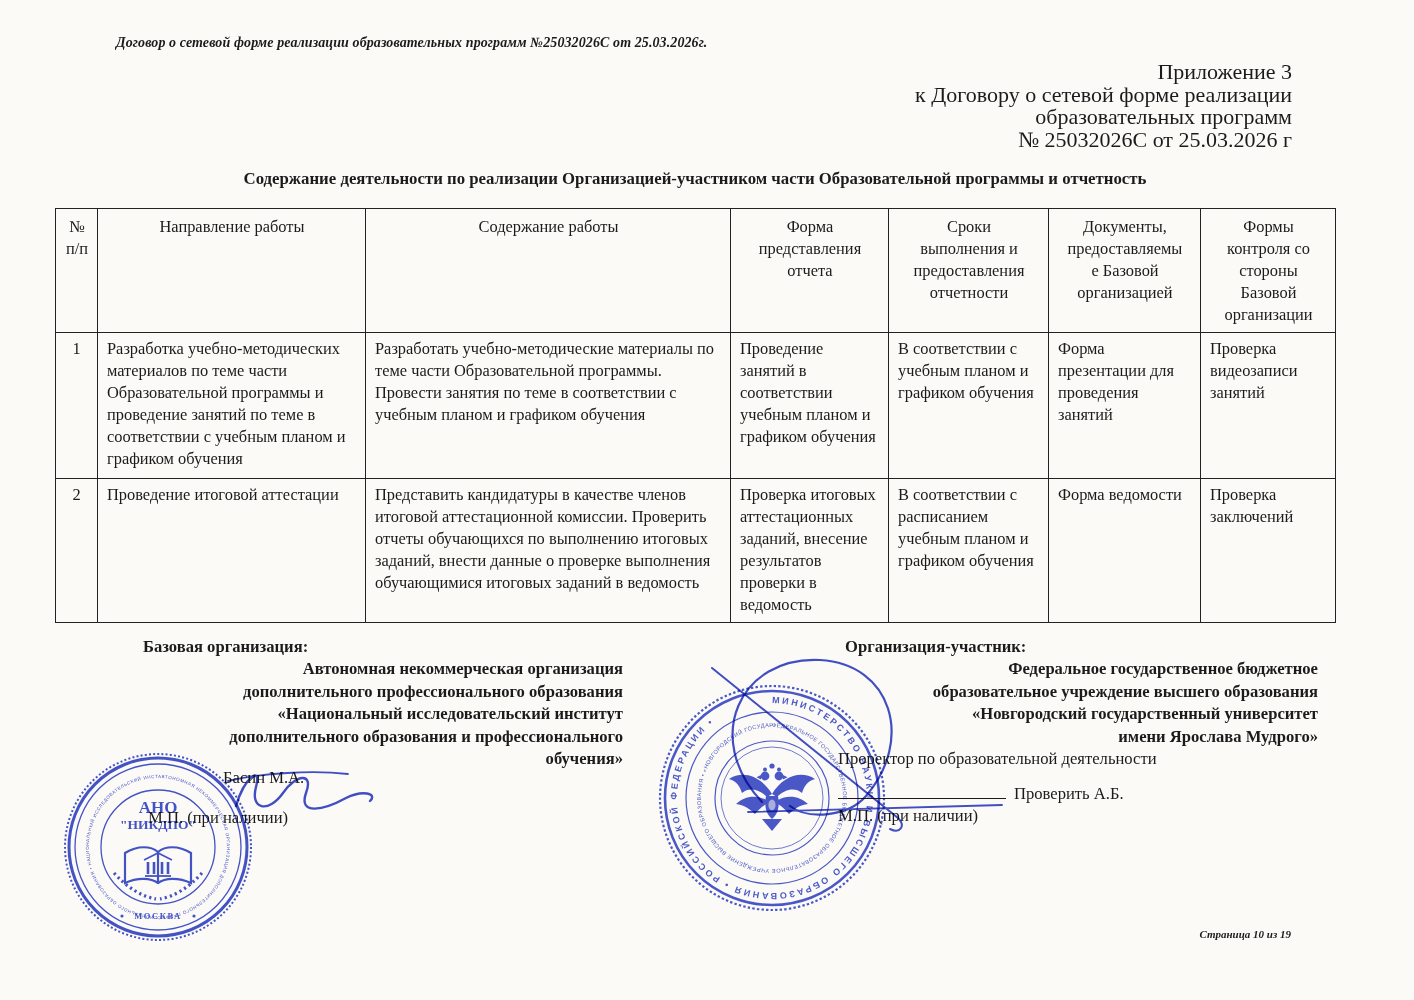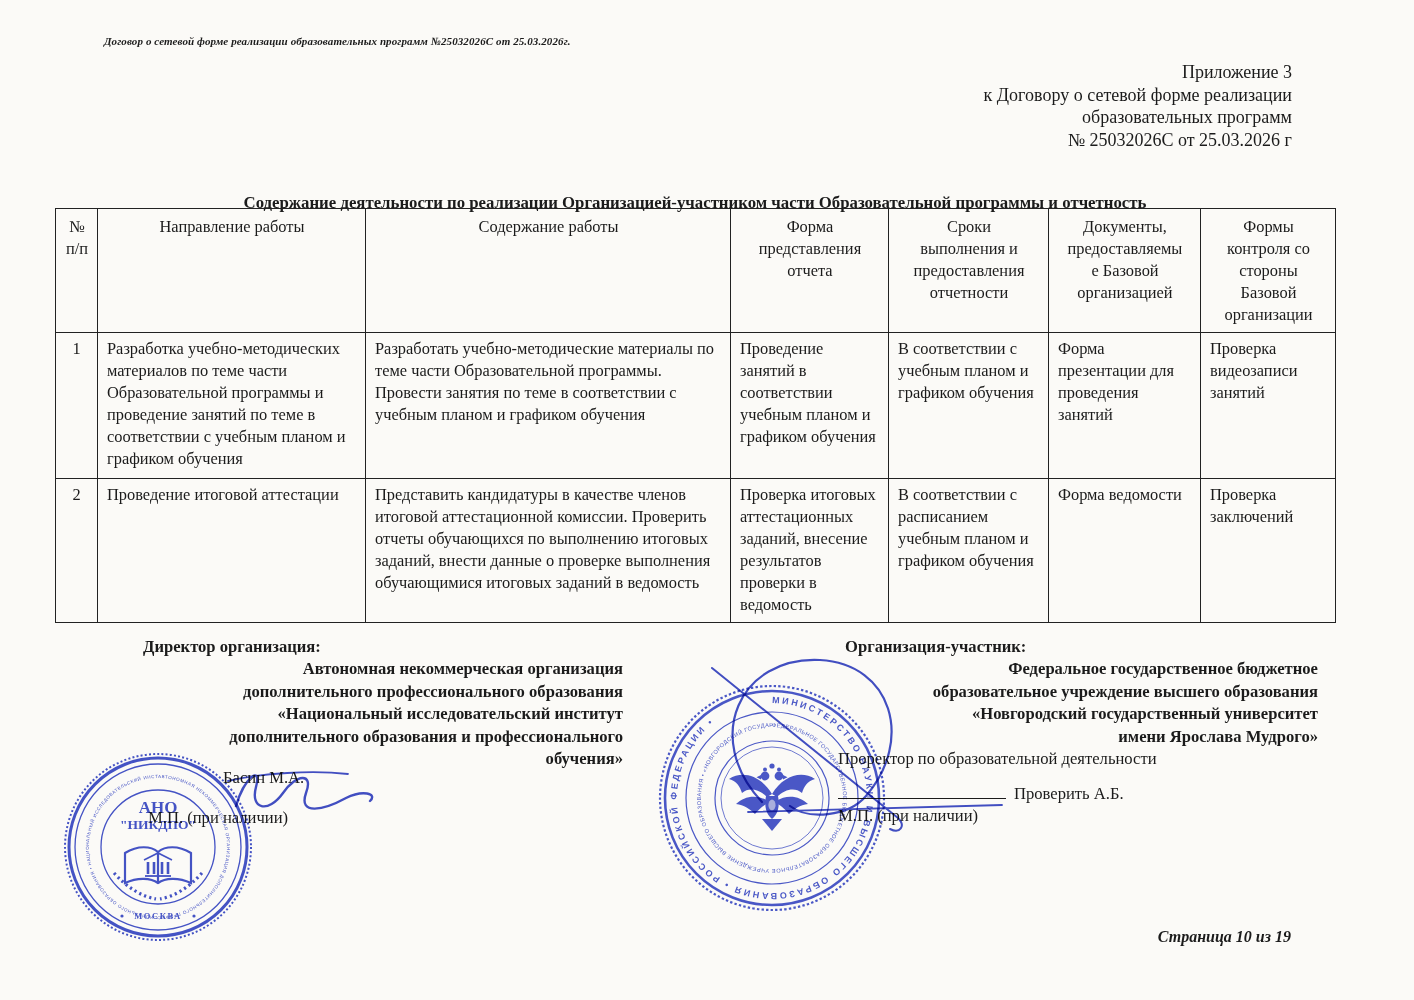--- a/index.html
+++ b/index.html
@@ -2,30 +2,30 @@
 <html><head>
 <meta charset="utf-8">
 <style>
   html,body { margin:0; padding:0; }
   body {
     width:1414px; height:1000px; position:relative;
     background:#fbfaf7; overflow:hidden;
     font-family:"Liberation Serif", serif; color:#1b1b1b;
   }
   .header-line {
-    position:absolute; left:104px; top:35px;
-    font-style:italic; font-weight:600; font-size:11px; letter-spacing:.1px;
+    position:absolute; left:116px; top:35px;
+    font-style:italic; font-weight:600; font-size:14px; letter-spacing:.1px;
   }
   .appendix {
     position:absolute; right:122px; top:61px; text-align:right;
-    font-size:18px; line-height:22.6px; white-space:pre-line;
+    font-size:22px; line-height:22.6px; white-space:pre-line;
   }
   .title {
     position:absolute; left:55px; top:169px; width:1280px;
-    text-align:center; font-weight:bold; font-size:16.8px;margin-top:24px;
+    text-align:center; font-weight:bold; font-size:16.8px;
   }
   table.doc-table {
     position:absolute; left:55px; top:208px; width:1280px;
     border-collapse:collapse; table-layout:fixed;
     font-size:16.4px; line-height:1.34;
   }
   .doc-table th, .doc-table td {
     border:1.6px solid #222; vertical-align:top;
     padding:5px 8px 6px 9px; white-space:pre-line; font-weight:normal;
   }
@@ -43,21 +43,21 @@
   .sig-block .role { font-weight:normal; }
   .name-line-left { margin-left:80px; margin-top:-3px; }
   .mp-left { margin-top:17px; margin-left:5px; }
   .sign-row-right { margin-top:11px; }
   .sig-ul {
     display:inline-block; width:168px; height:1em;
     border-bottom:1.5px solid #1b1b1b; margin-right:8px;
   }
   .footer {
     position:absolute; right:123px; top:928px;
-    font-style:italic; font-weight:bold; font-size:16px;
+    font-style:italic; font-weight:bold; font-size:11px;
   }
   svg.stamp, svg.ink { position:absolute; mix-blend-mode:multiply; pointer-events:none; }
   .stamp-left  { left:58px;  top:747px; opacity:.88; }
   .stamp-right { left:652px; top:678px; opacity:.85; }
   .ink { left:0; top:0; opacity:.85; }
 </style>
 </head>
 <body>
 
 <div class="header-line">Договор о сетевой форме реализации образовательных программ №25032026С от 25.03.2026г.</div>
@@ -118,21 +118,21 @@
       <td>Представить кандидатуры в качестве членов итоговой аттестационной комиссии. Проверить отчеты обучающихся по выполнению итоговых заданий, внести данные о проверке выполнения обучающимися итоговых заданий в ведомость</td>
       <td>Проверка итоговых аттестационных заданий, внесение результатов проверки в ведомость</td>
       <td>В соответствии с расписанием учебным планом и графиком обучения</td>
       <td>Форма ведомости</td>
       <td>Проверка заключений</td>
     </tr>
   </tbody>
 </table>
 
 <div class="sig-block sig-left">
-  <div class="heading">Директор организация:</div>
+  <div class="heading">Базовая организация:</div>
   <div class="org">Автономная некоммерческая организация
 дополнительного профессионального образования
 «Национальный исследовательский институт
 дополнительного образования и профессионального
 обучения»</div>
   <div class="name-line-left">Басин М.А.</div>
   <div class="mp-left">М.П. (при наличии)</div>
 </div>
 
 <div class="sig-block sig-right">

